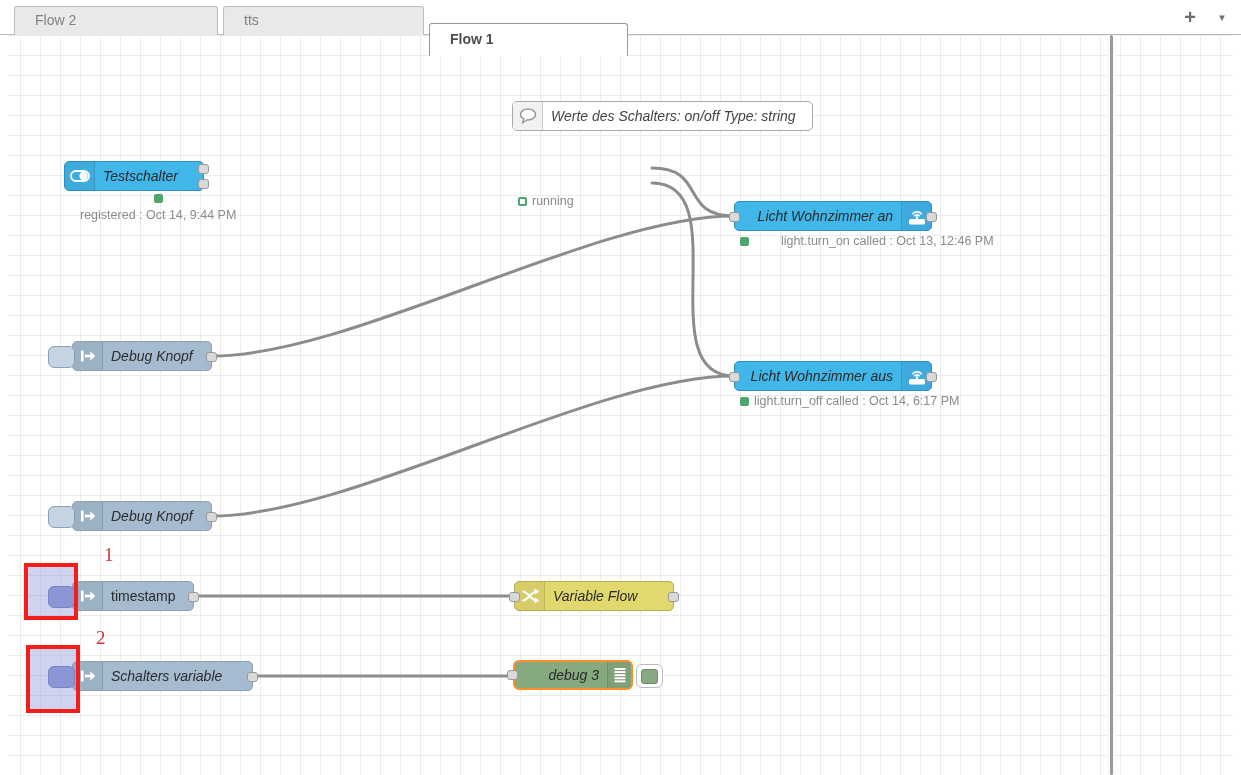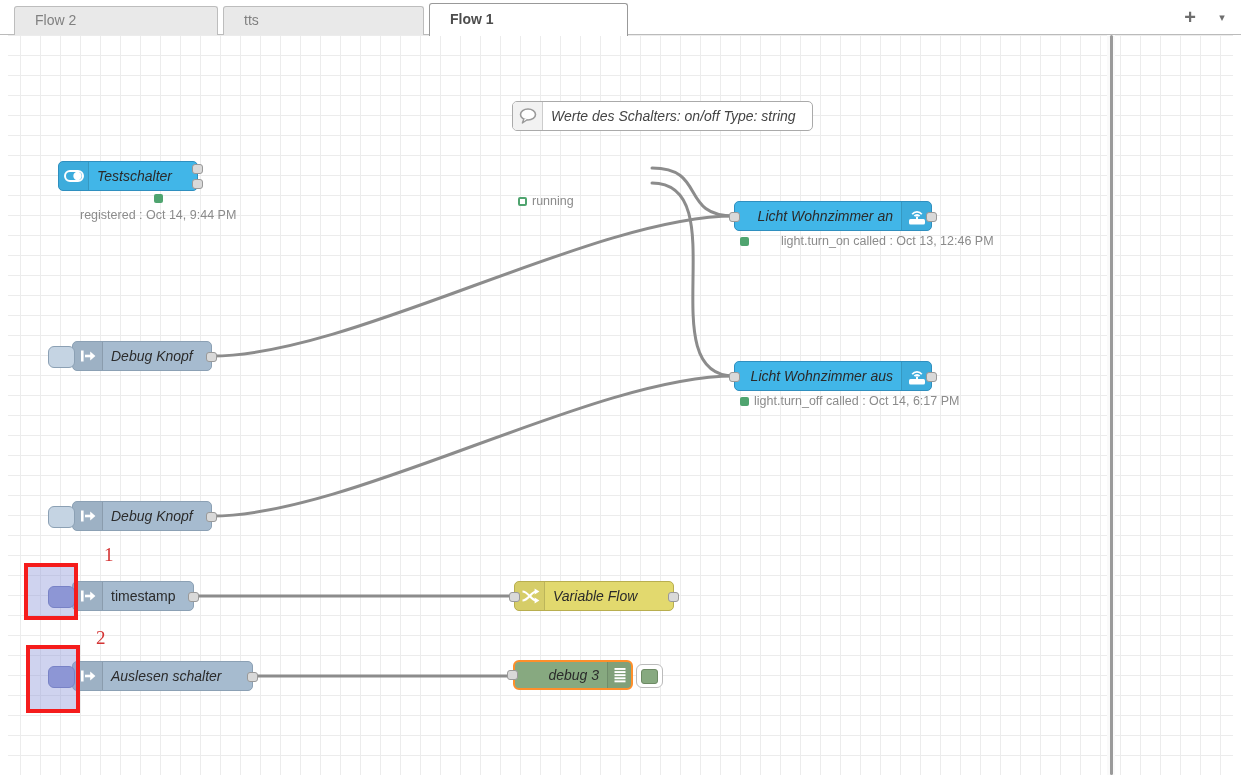--- a/index.html
+++ b/index.html
@@ -90,21 +90,21 @@
   svg.nicon { display:block; }
 </style>
 </head>
 <body>
 
 <div id="app">
 
   <div id="tabbar">
     <div class="tab" style="left:14px; width:204px;">Flow 2</div>
     <div class="tab" style="left:223px; width:201px;">tts</div>
-    <div class="tab active" style="left:429px; width:199px;">Flow 1</div>
+    <div class="tab active" style="left:429px; width:199px;margin-top:20px;">Flow 1</div>
     <div class="tabbar-btn" style="left:1176px;">
       <span class="plus">+</span>
     </div>
     <div class="tabbar-btn" style="left:1208px;">
       <span class="caret">▾</span>
     </div>
   </div>
 
   <div id="canvas">
 
@@ -120,21 +120,21 @@
     <div class="node node-comment" style="left:512px; top:66px; width:301px;">
       <div class="icon-box left" style="background:#f2f2f2;">
         <svg class="nicon" width="18" height="16" viewBox="0 0 18 16">
           <ellipse cx="9" cy="6.5" rx="7.5" ry="5.5" fill="#fff" stroke="#9a9a9a" stroke-width="1.6"></ellipse>
           <path d="M5,10.5 L3.4,15 L8.5,11.5" fill="#fff" stroke="#9a9a9a" stroke-width="1.4" stroke-linejoin="round"></path>
         </svg>
       </div>
       <div class="label">Werte des Schalters: on/off Type: string</div>
     </div>
 
-    <div class="node node-blue" style="left:58px; top:126px; width:140px;text-align:center;">
+    <div class="node node-blue" style="left:64px; top:126px; width:140px;text-align:center;">
       <div class="icon-box left">
         <svg class="nicon" width="22" height="20" viewBox="0 0 22 20">
           <rect x="2" y="5" width="18" height="10" rx="5" fill="none" stroke="#fff" stroke-width="2"></rect>
           <circle cx="14.5" cy="10" r="4.2" fill="#fff"></circle>
         </svg>
       </div>
       <div class="label">Testschalter</div>
       <div class="port" style="right:-6px; top:2px;"></div>
       <div class="port" style="right:-6px; top:17px;"></div>
     </div>
@@ -239,21 +239,21 @@
 
     <div class="node node-inject" style="left:72px; top:626px; width:181px;">
       <div class="inject-btn hl"></div>
       <div class="icon-box left">
         <svg class="nicon" width="20" height="20" viewBox="0 0 20 20">
           <rect x="3" y="4.5" width="2.6" height="11" fill="#fff"></rect>
           <rect x="7" y="8.7" width="6" height="2.6" fill="#fff"></rect>
           <path d="M12.2,5.4 L17.4,10 L12.2,14.6 Z" fill="#fff"></path>
         </svg>
       </div>
-      <div class="label">Auslesen schalter</div>
+      <div class="label">Schalters variable</div>
       <div class="port" style="right:-6px; top:10px;"></div>
     </div>
 
     <div class="node node-debug selected" style="left:513px; top:625px; width:120px;">
       <div class="label right">debug 3</div>
       <div class="icon-box right" style="width:24px;">
         <svg class="nicon" width="14" height="20" viewBox="0 0 14 20">
           <rect x="1.5" y="3" width="11" height="1.9" fill="#fff"></rect>
           <rect x="1.5" y="6.1" width="11" height="1.9" fill="#fff"></rect>
           <rect x="1.5" y="9.2" width="11" height="1.9" fill="#fff"></rect>

